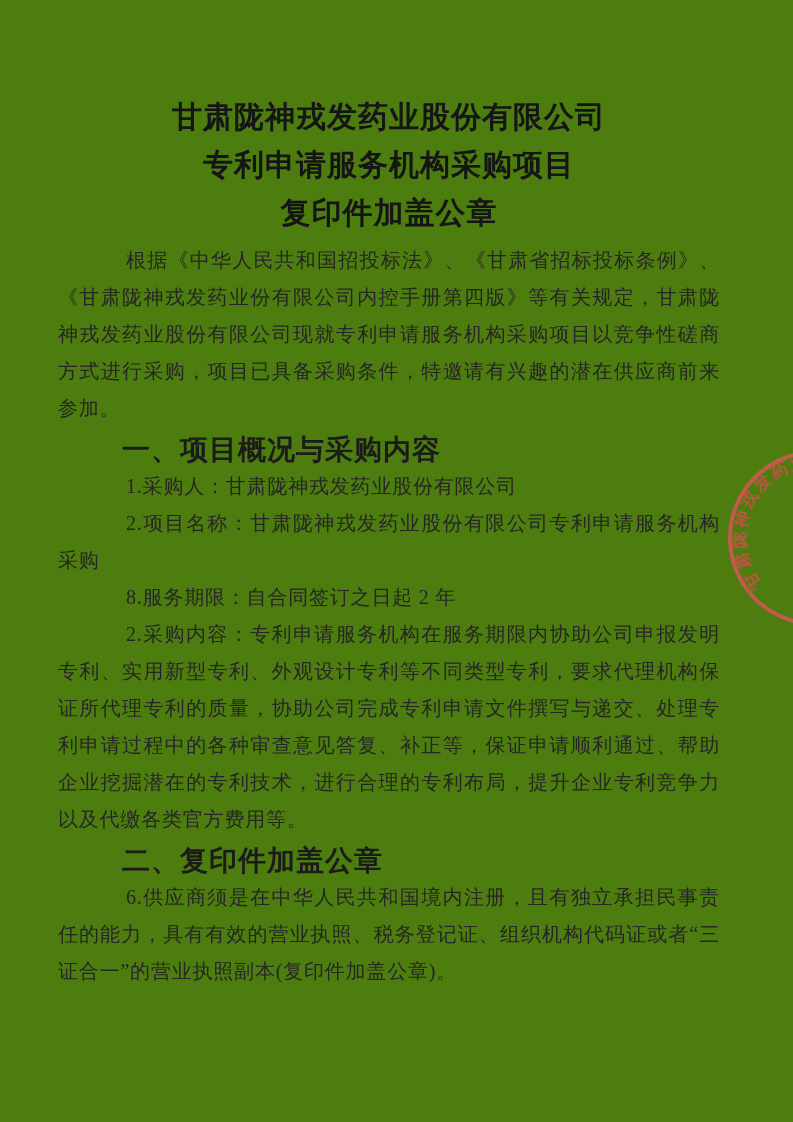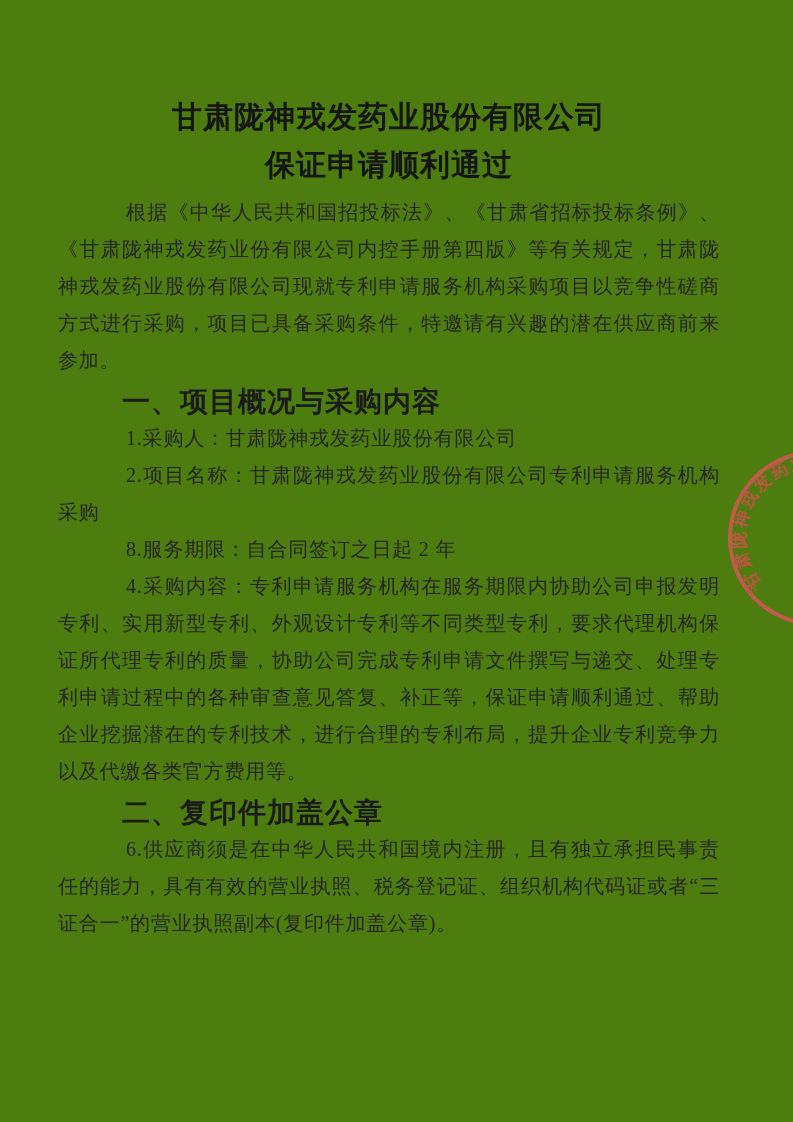--- a/index.html
+++ b/index.html
@@ -66,30 +66,31 @@
     font-size: 9px;
   }
 </style>
 </head>
 <body>
 
 <div class="page">
 
   <header class="doc-title">
     <div class="title-line">甘肃陇神戎发药业股份有限公司</div>
-    <div class="title-line">保证申请顺利通过</div>
+    <div class="title-line">专利申请服务机构采购项目</div>
+    <div class="title-line">复印件加盖公章</div>
   </header>
 
   <main class="doc-body">
     <p class="para">根据《中华人民共和国招投标法》、《甘肃省招标投标条例》、《甘肃陇神戎发药业份有限公司内控手册第四版》等有关规定，甘肃陇神戎发药业股份有限公司现就专利申请服务机构采购项目以竞争性磋商方式进行采购，项目已具备采购条件，特邀请有兴趣的潜在供应商前来参加。</p>
     <h2 class="sec-heading">一、项目概况与采购内容</h2>
     <p class="para">1.采购人：甘肃陇神戎发药业股份有限公司</p>
     <p class="para">2.项目名称：甘肃陇神戎发药业股份有限公司专利申请服务机构采购</p>
     <p class="para">8.服务期限：自合同签订之日起 2 年</p>
-    <p class="para">4.采购内容：专利申请服务机构在服务期限内协助公司申报发明专利、实用新型专利、外观设计专利等不同类型专利，要求代理机构保证所代理专利的质量，协助公司完成专利申请文件撰写与递交、处理专利申请过程中的各种审查意见答复、补正等，保证申请顺利通过、帮助企业挖掘潜在的专利技术，进行合理的专利布局，提升企业专利竞争力以及代缴各类官方费用等。</p>
+    <p class="para">2.采购内容：专利申请服务机构在服务期限内协助公司申报发明专利、实用新型专利、外观设计专利等不同类型专利，要求代理机构保证所代理专利的质量，协助公司完成专利申请文件撰写与递交、处理专利申请过程中的各种审查意见答复、补正等，保证申请顺利通过、帮助企业挖掘潜在的专利技术，进行合理的专利布局，提升企业专利竞争力以及代缴各类官方费用等。</p>
     <h2 class="sec-heading">二、复印件加盖公章</h2>
     <p class="para">6.供应商须是在中华人民共和国境内注册，且有独立承担民事责任的能力，具有有效的营业执照、税务登记证、组织机构代码证或者“三证合一”的营业执照副本(复印件加盖公章)。</p>
   </main>
 
   <svg class="seal" width="93" height="230" viewBox="0 0 93 230">
     <defs>
       <path id="sealArc" d="M 61.6 155.6 A 71 71 0 0 1 134.4 41.4"></path>
     </defs>
     <circle cx="116" cy="110" r="86" fill="none" stroke="#d95757" stroke-width="4"></circle>
     <text class="seal-arc-text" fill="#d14f4d">

